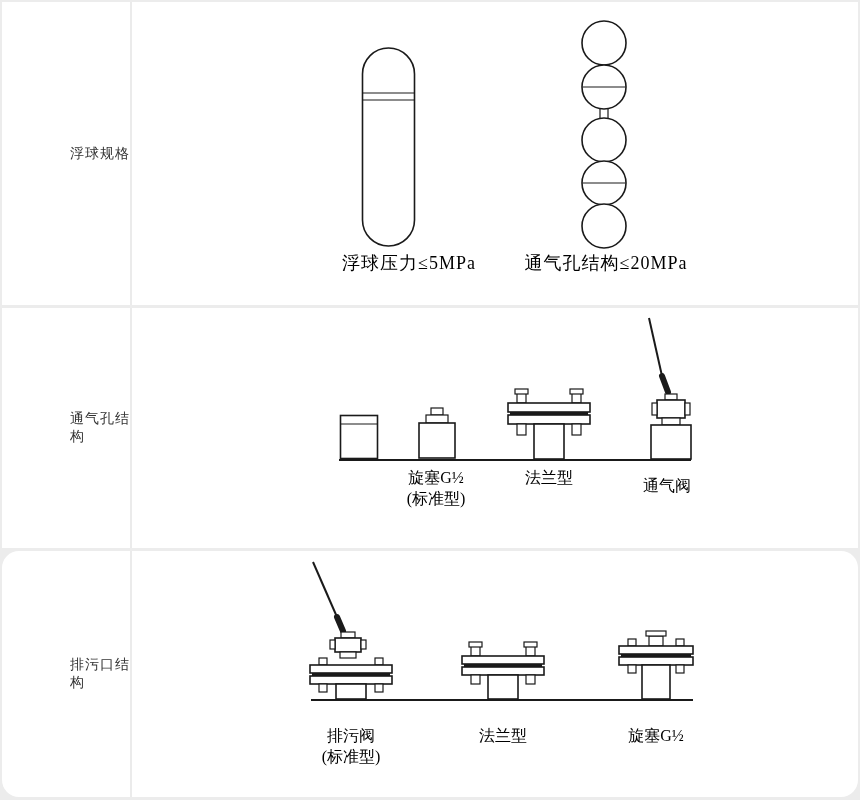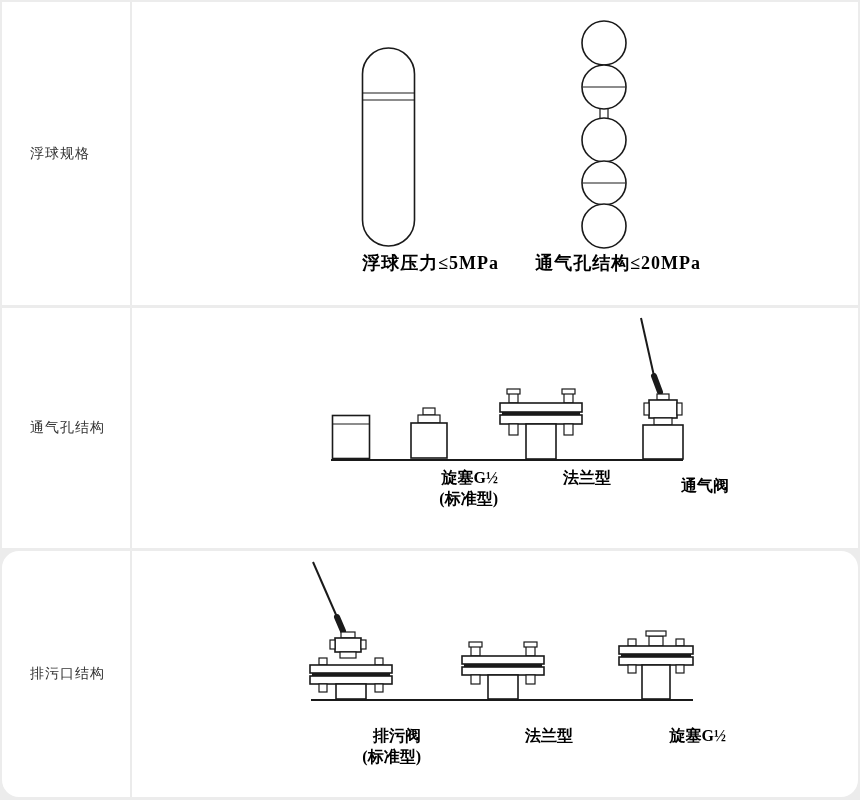--- a/index.html
+++ b/index.html
@@ -1,26 +1,26 @@
 <!DOCTYPE html>
 <html><head>
 <meta charset="utf-8">
 <style>
   html,body{margin:0;padding:0;background:#ececec;font-family:"Liberation Sans",sans-serif;}
   .page{position:relative;width:860px;height:800px;background:#ececec;box-sizing:border-box;padding:2px;overflow:hidden;}
   .row{position:relative;display:flex;background:#ffffff;margin-bottom:3px;}
   .row-1{height:303px;}
-  .row-2{height:240px;}
+  .row-2{height:240px;gap:8px;}
   .row-3{height:246px;border-radius:17px;}
-  .label-col{flex:0 0 130px;width:130px;box-sizing:border-box;border-right:2px solid #ebebeb;display:flex;align-items:center;}
+  .label-col{flex:0 0 130px;width:130px;box-sizing:border-box;border-right:2px solid #ebebeb;display:flex;align-items:center;padding-left:40px;}
   .label-col span{display:block;padding-left:28px;font-size:14px;color:#333;letter-spacing:1px;}
   .content{position:relative;flex:1;}
   .draw{position:absolute;line-height:0;}
   .draw svg{display:block;}
-  .caption{position:absolute;text-align:right;font-family:"Liberation Serif",serif;font-weight:bold;color:#000;font-size:16px;line-height:1.3;}
+  .caption{position:absolute;text-align:center;font-family:"Liberation Serif",serif;font-weight:normal;color:#000;font-size:16px;line-height:1.3;}
   .caption.big{font-size:18px;letter-spacing:1px;}
   .caption span{display:block;}
   .ground{position:absolute;height:2px;background:#1a1a1a;}
   svg line, svg path, svg rect.o, svg circle{stroke:#1a1a1a;fill:#ffffff;}
 </style>
 </head>
 <body>
 
 <div class="page">
 

